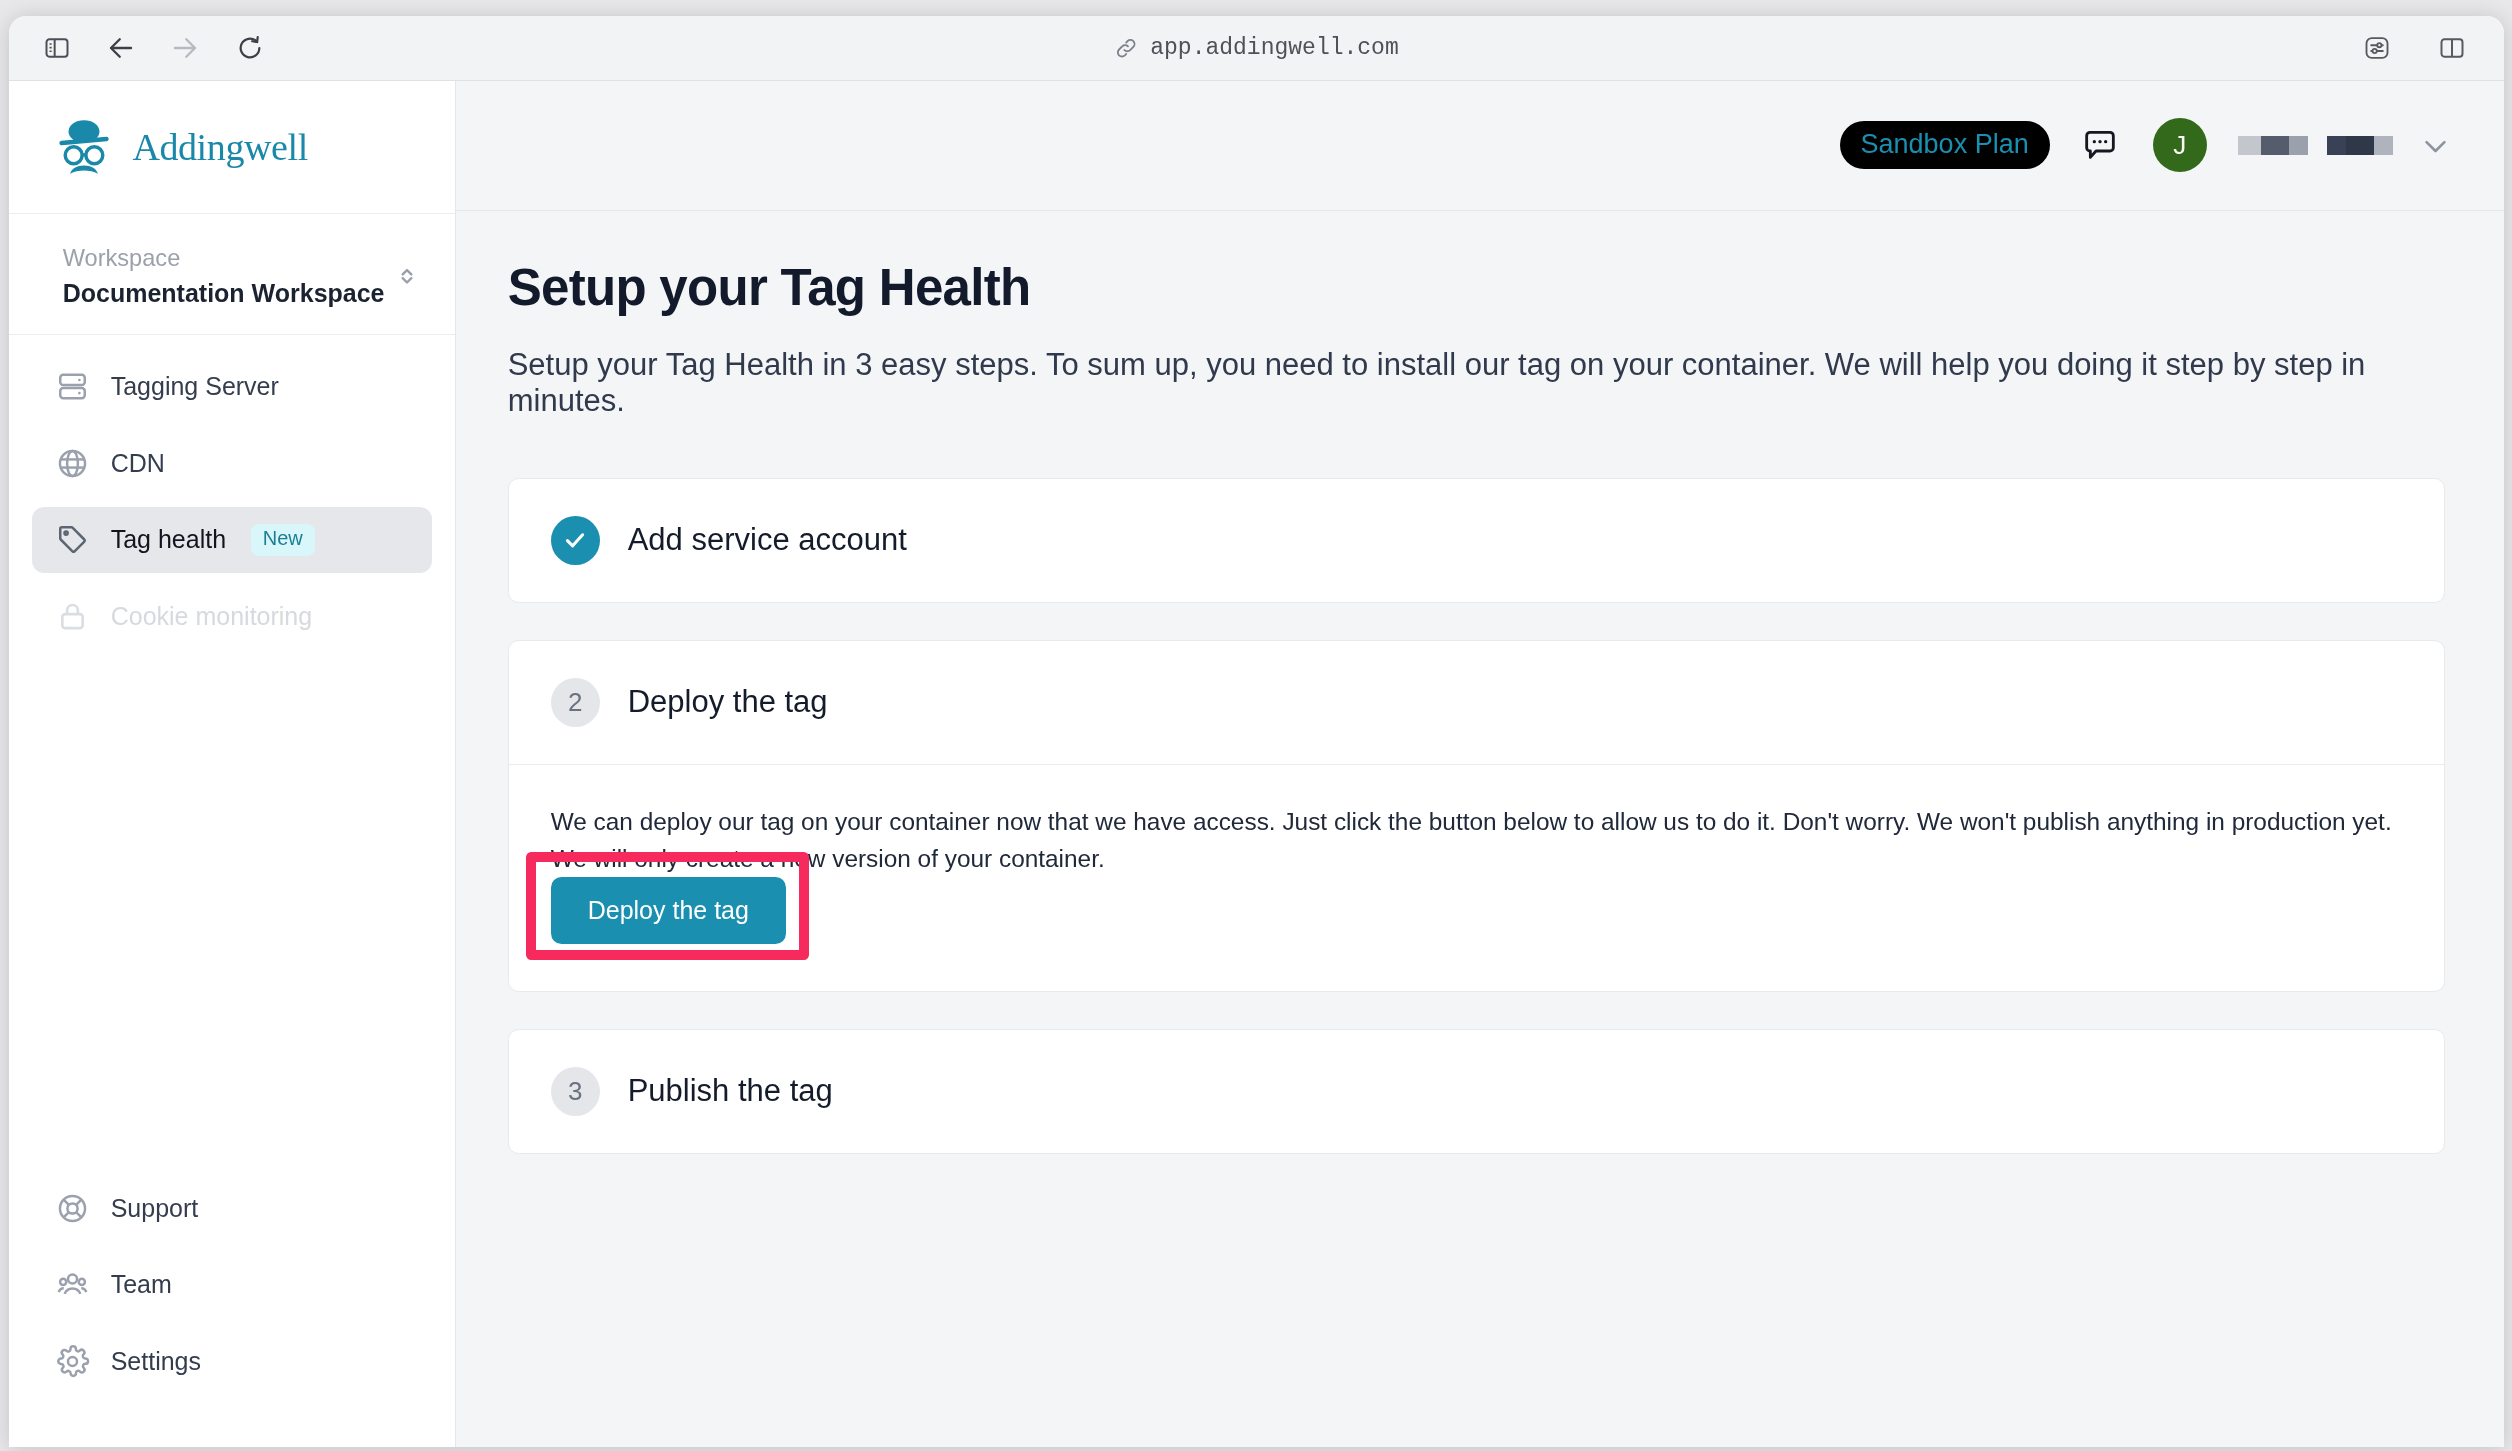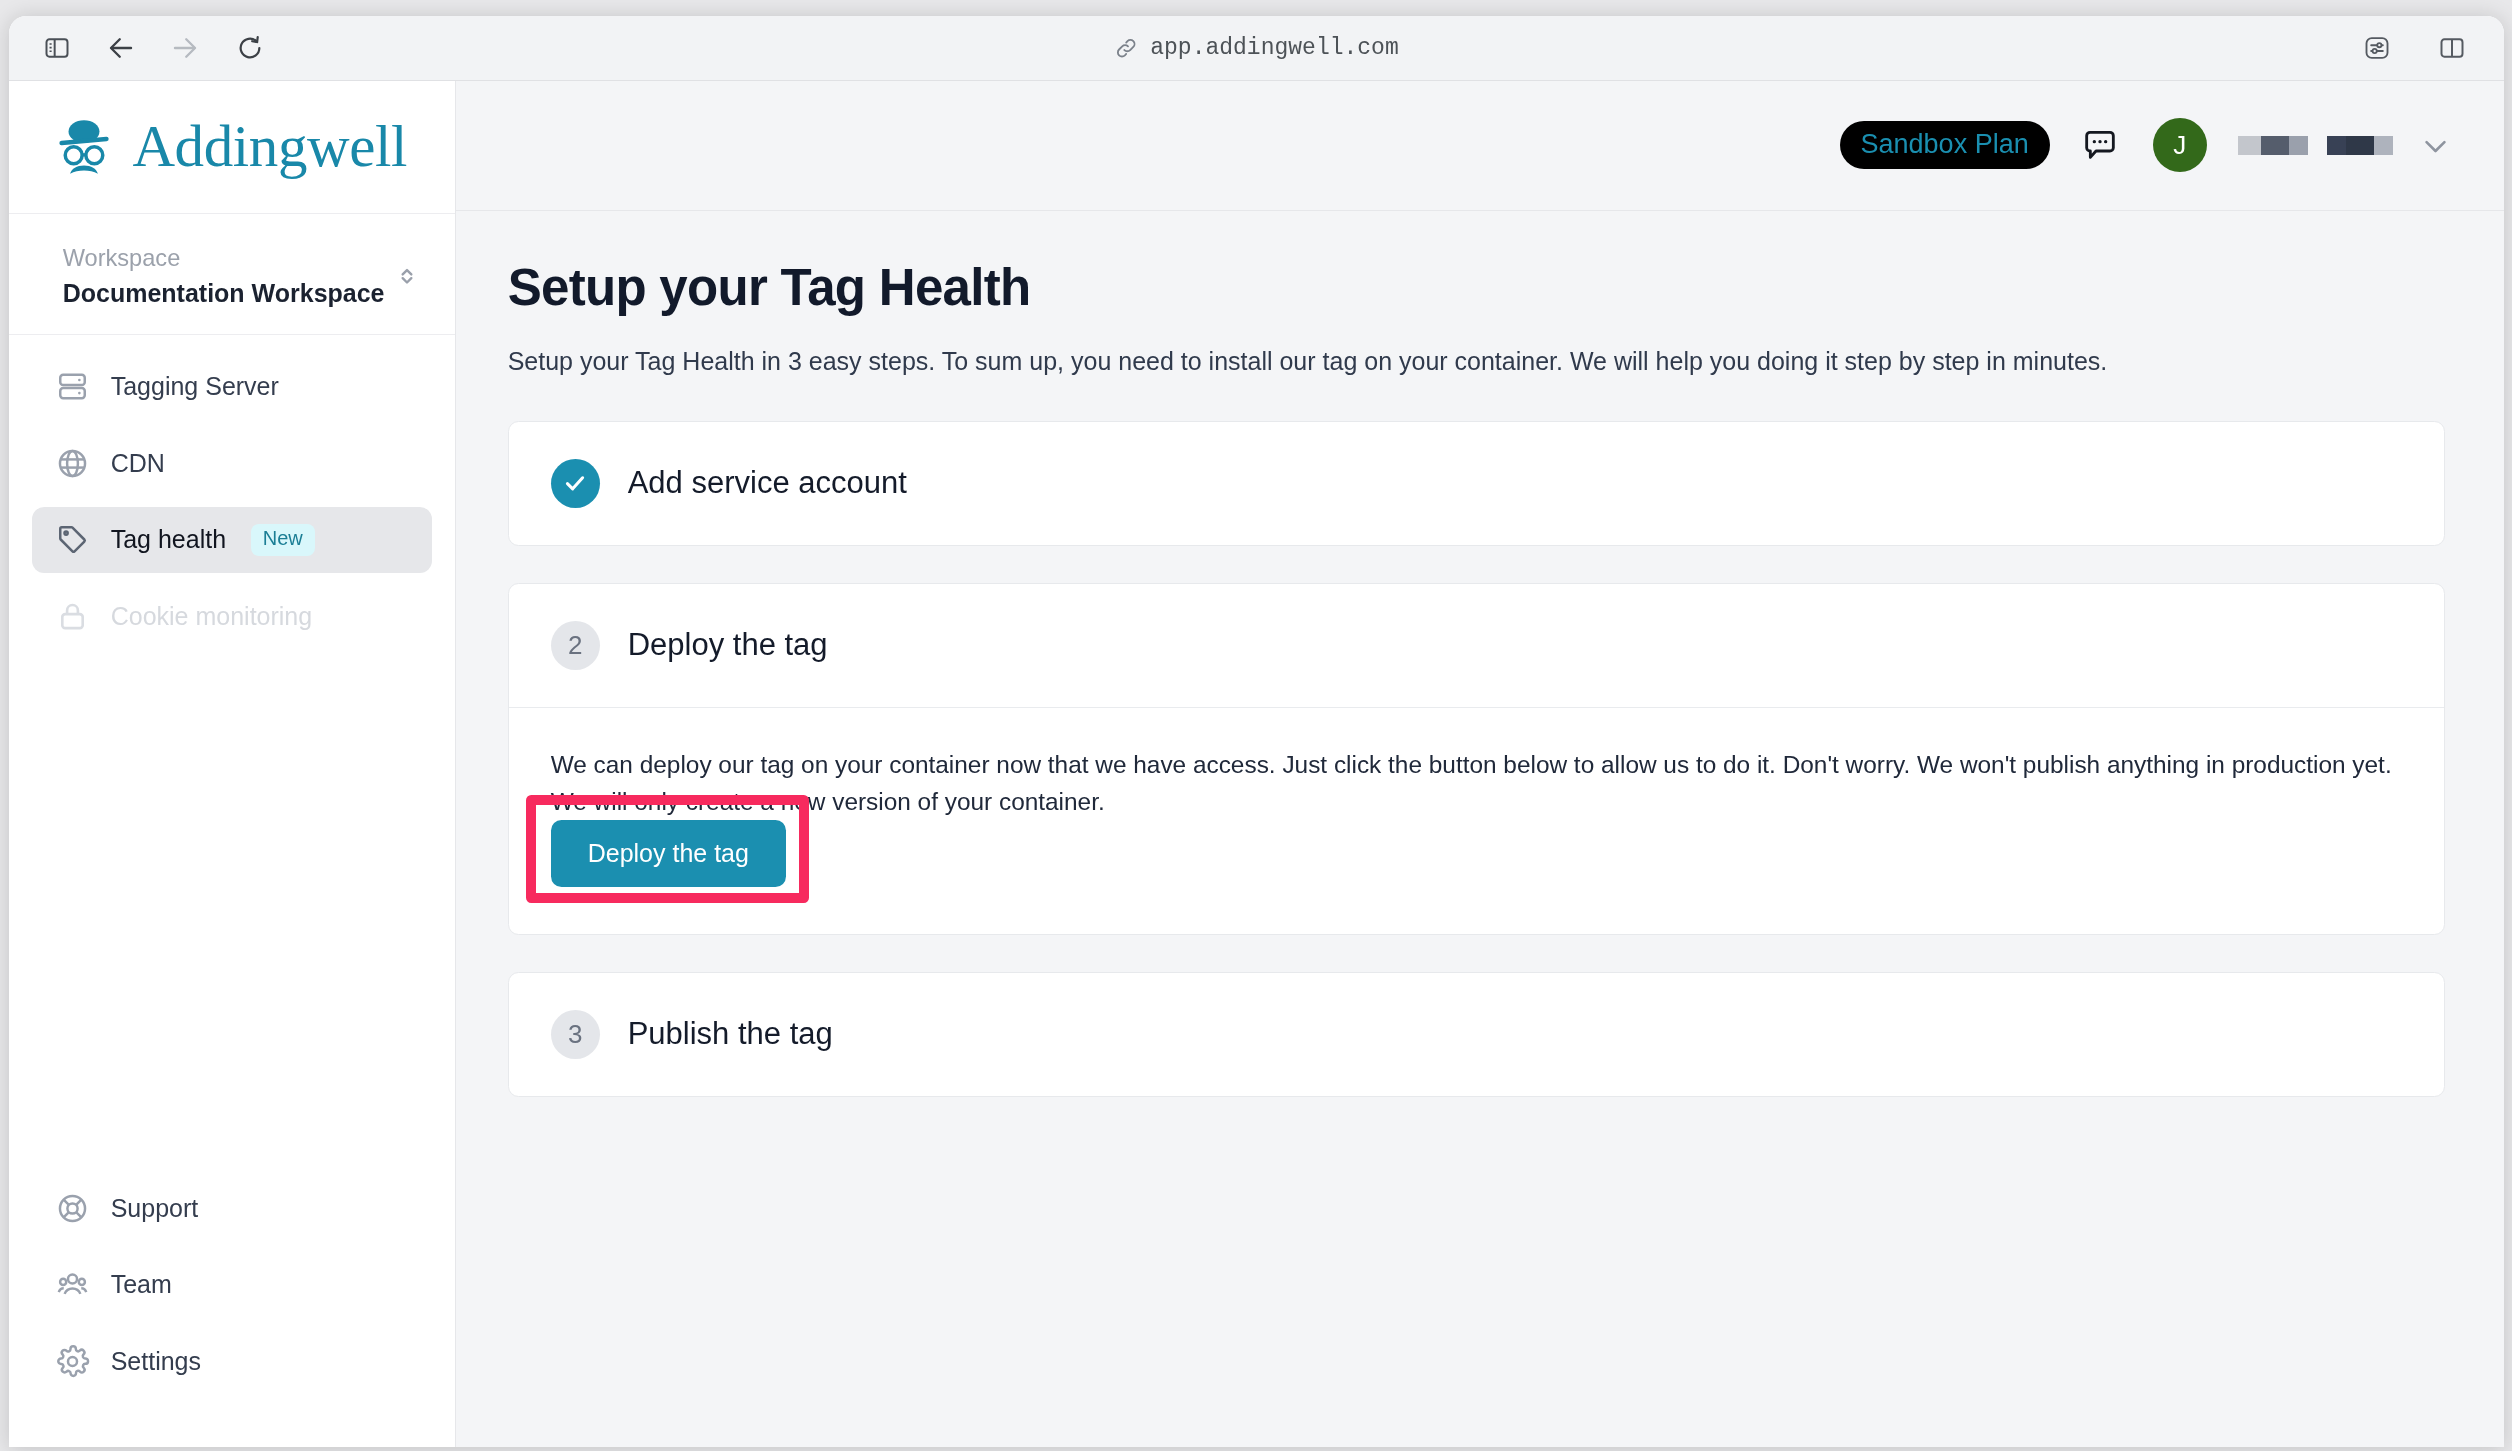--- a/index.html
+++ b/index.html
@@ -79,21 +79,21 @@
     height: 133px;
     display: flex;
     align-items: center;
     padding-left: 42px;
     gap: 15.7px;
     border-bottom: 0.9px solid #ededf0;
     cursor: pointer;
   }
   #logo-word {
     font-family: "Liberation Serif", serif;
-    font-size: 59px;
+    font-size: 38px;
     color: #1988a9;
     letter-spacing: -0.4px;
   }
 
   #workspace {
     padding: 31px 35px 26px 54px;
     border-bottom: 0.9px solid #ededf0;
     display: flex;
     align-items: center;
     justify-content: space-between;
@@ -180,23 +180,23 @@
   #content-inner { max-width: 1937px; }
 
   #page-title {
     font-size: 51px;
     font-weight: bold;
     color: #121a2b;
     letter-spacing: -0.7px;
     margin-bottom: 30px;
   }
   #page-sub {
-    font-size: 25px;
+    font-size: 31px;
     color: #303a4c;
-    margin-bottom: 45px;
+    margin-bottom: 59px;
   }
 
   .card {
     background: #ffffff;
     border: 0.9px solid #e7e9ec;
     border-radius: 10.5px;
     margin-bottom: 37px;
   }
   .card-head {
     display: flex;

